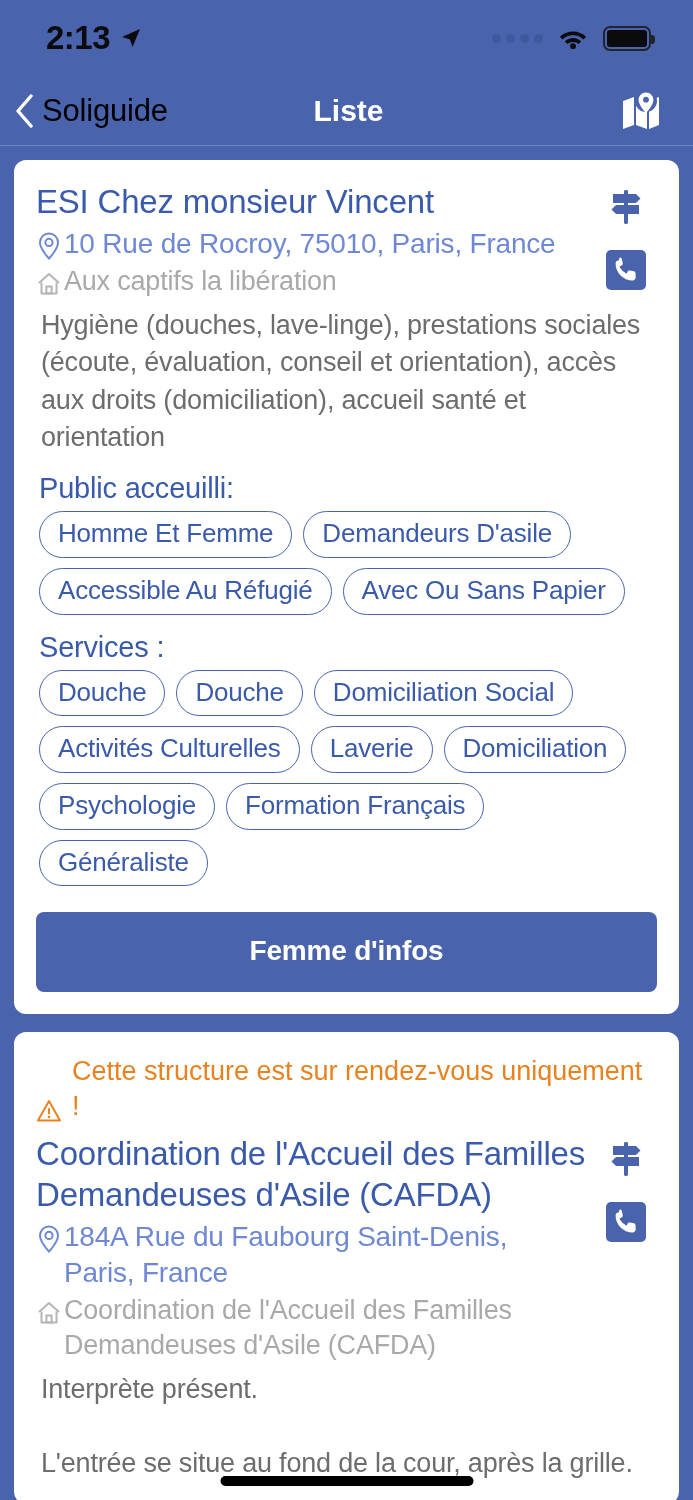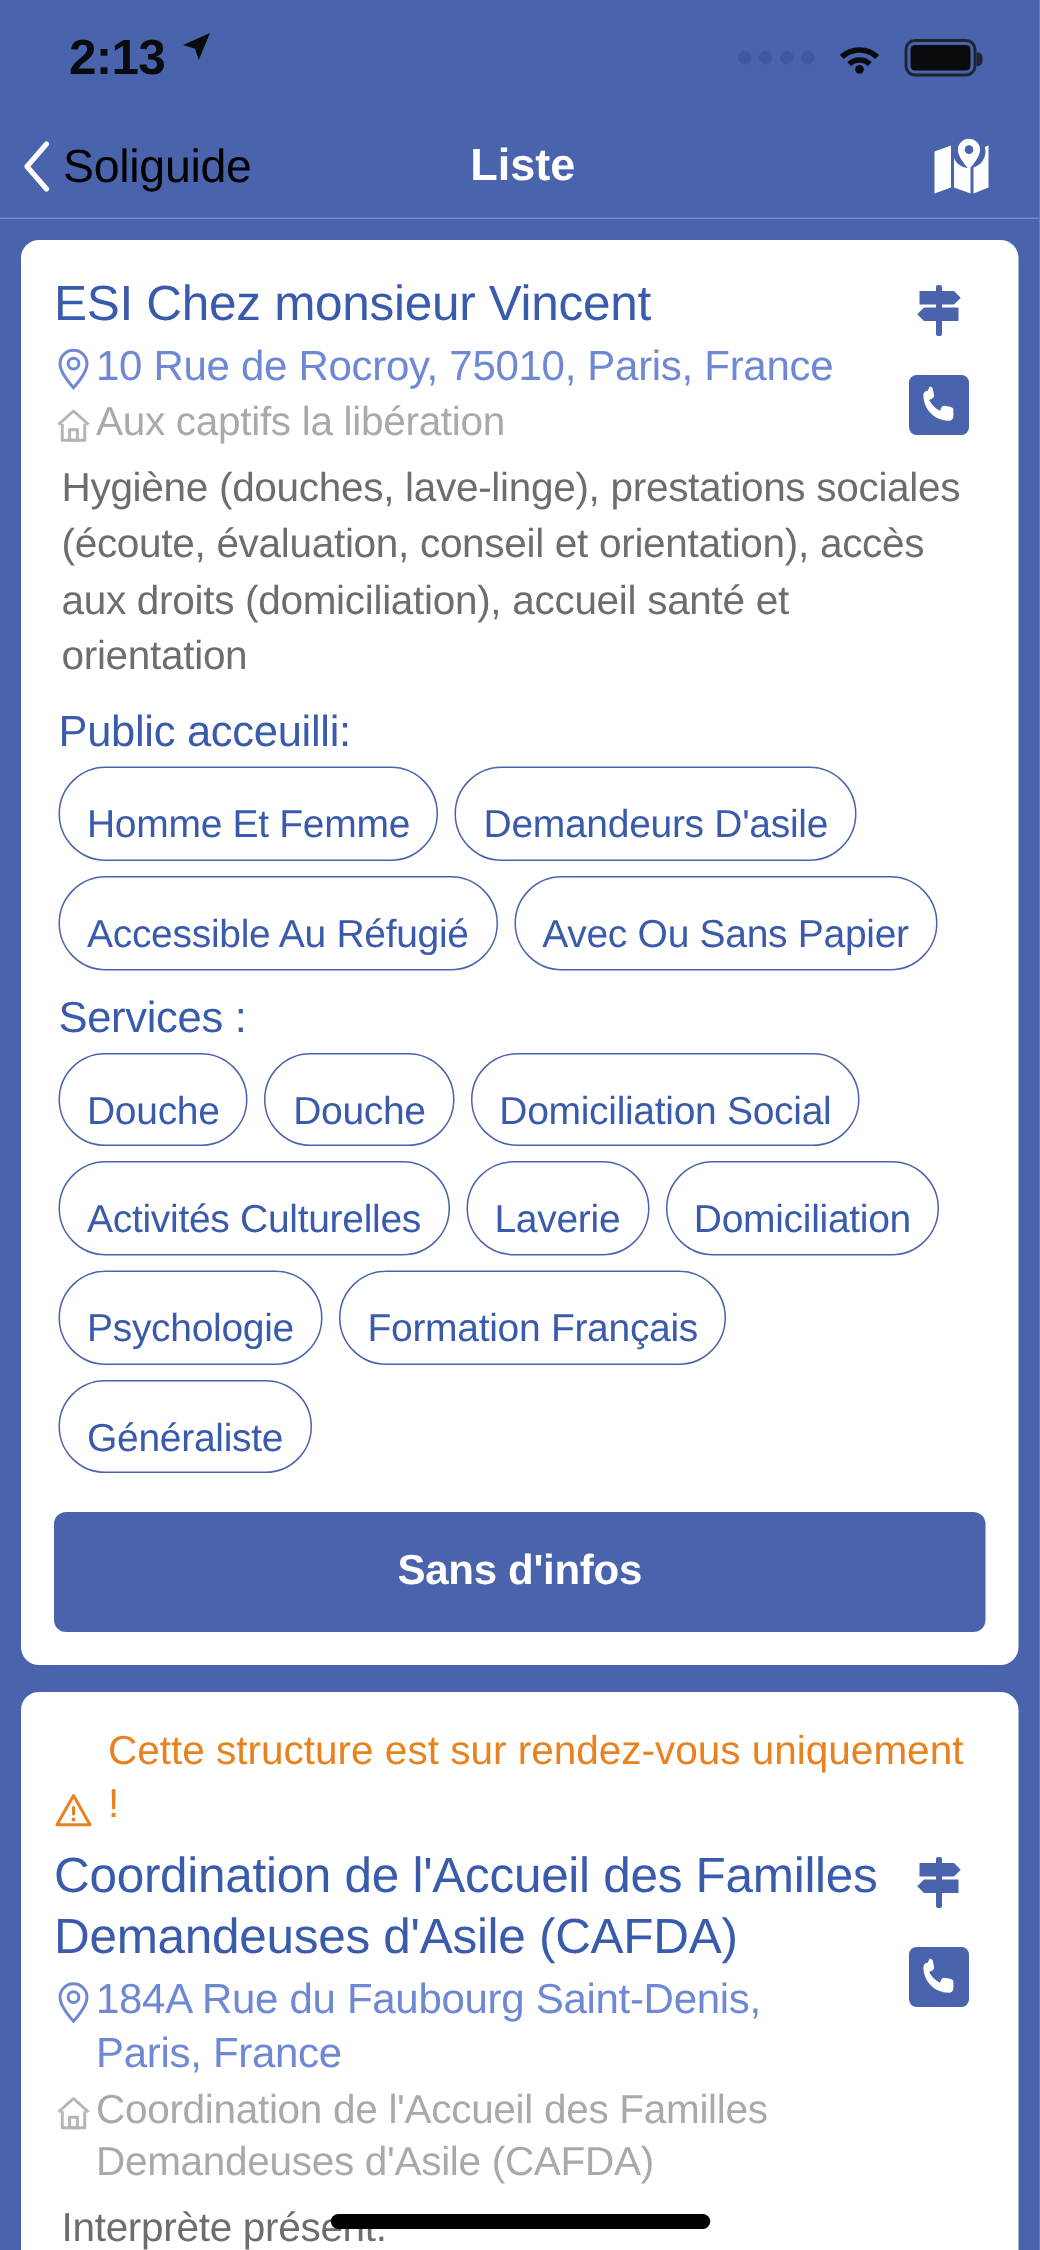--- a/index.html
+++ b/index.html
@@ -11,21 +11,21 @@
   }
   body { background:#4a63ad; position:relative; }
 
   
   .statusbar {
     height:76px; width:100%;
     display:flex; align-items:center; justify-content:space-between;
     padding:0 42px 0 46px;
     background:#4a63ad;
   }
-  .sb-left { display:flex; align-items:flex-start; gap:9px; }
+  .sb-left { display:flex; align-items:center; gap:9px; }
   .sb-time { font-size:33px; font-weight:600; color:#0b0b0f; letter-spacing:-0.5px; }
   .sb-loc { width:24px; height:24px; display:block; }
   .sb-right { display:flex; align-items:center; gap:14px; }
   .sig-dots { display:flex; gap:5px; align-items:center; }
   .sig-dots i { width:9px; height:9px; border-radius:50%; background:#3f589e; display:block; }
   .wifi { width:32px; height:24px; display:block; }
   .batt {
     width:48px; height:25px; border:2.5px solid #20242e; border-radius:7px;
     position:relative; padding:2px; background:transparent;
   }
@@ -98,21 +98,21 @@
     padding-left:5px; letter-spacing:-0.2px; white-space:pre-line;
   }
   .sec-label {
     font-size:29px; color:#3a5bab; letter-spacing:-0.2px;
     margin:16px 0 6px 3px;
   }
   .chips { display:flex; flex-wrap:wrap; gap:10px 11px; padding-left:3px; }
   .chip {
     border:1.6px solid #4a63ad; border-radius:999px;
     color:#3a5bab; font-size:26px; letter-spacing:-0.2px;
-    padding:22px 18px 8px 18px; white-space:nowrap;
+    padding:6px 18px 8px 18px; white-space:nowrap;
     background:#fff; cursor:pointer; line-height:1.18;
   }
   .cta {
     display:block; width:100%; margin-top:26px;
     background:#4a63ad; color:#fff; border:none; border-radius:8px;
     font-size:28px; font-weight:bold; font-family:inherit;
     padding:23px 0 25px 0; cursor:pointer; letter-spacing:-0.2px;
   }
 
   
@@ -219,21 +219,21 @@
       <span class="chip">Douche</span>
       <span class="chip">Domiciliation Social</span>
       <span class="chip">Activités Culturelles</span>
       <span class="chip">Laverie</span>
       <span class="chip">Domiciliation</span>
       <span class="chip">Psychologie</span>
       <span class="chip">Formation Français</span>
       <span class="chip">Généraliste</span>
     </div>
 
-    <button class="cta">Sans d'infos</button>
+    <button class="cta">Femme d'infos</button>
   </div>
 
   <div class="card">
     <div class="warn-row">
       <svg class="warn-icon" viewBox="0 0 26 26">
         <path d="M13 3 L24 22.5 H2 Z" fill="none" stroke="#e8821f" stroke-width="2" stroke-linejoin="round"></path>
         <rect x="12" y="10" width="2" height="6.4" rx="1" fill="#e8821f"></rect>
         <circle cx="13" cy="19" r="1.3" fill="#e8821f"></circle>
       </svg>
       <span class="warn-text">Cette structure est sur rendez-vous uniquement !</span>

